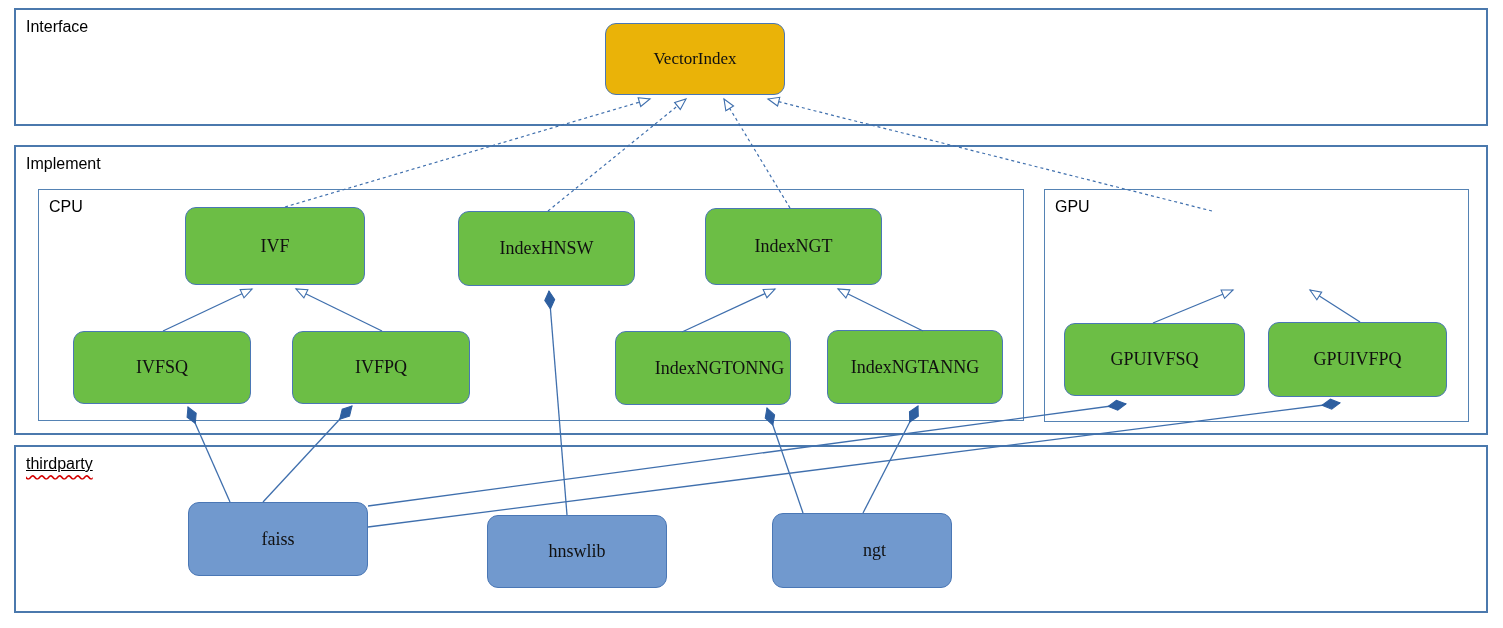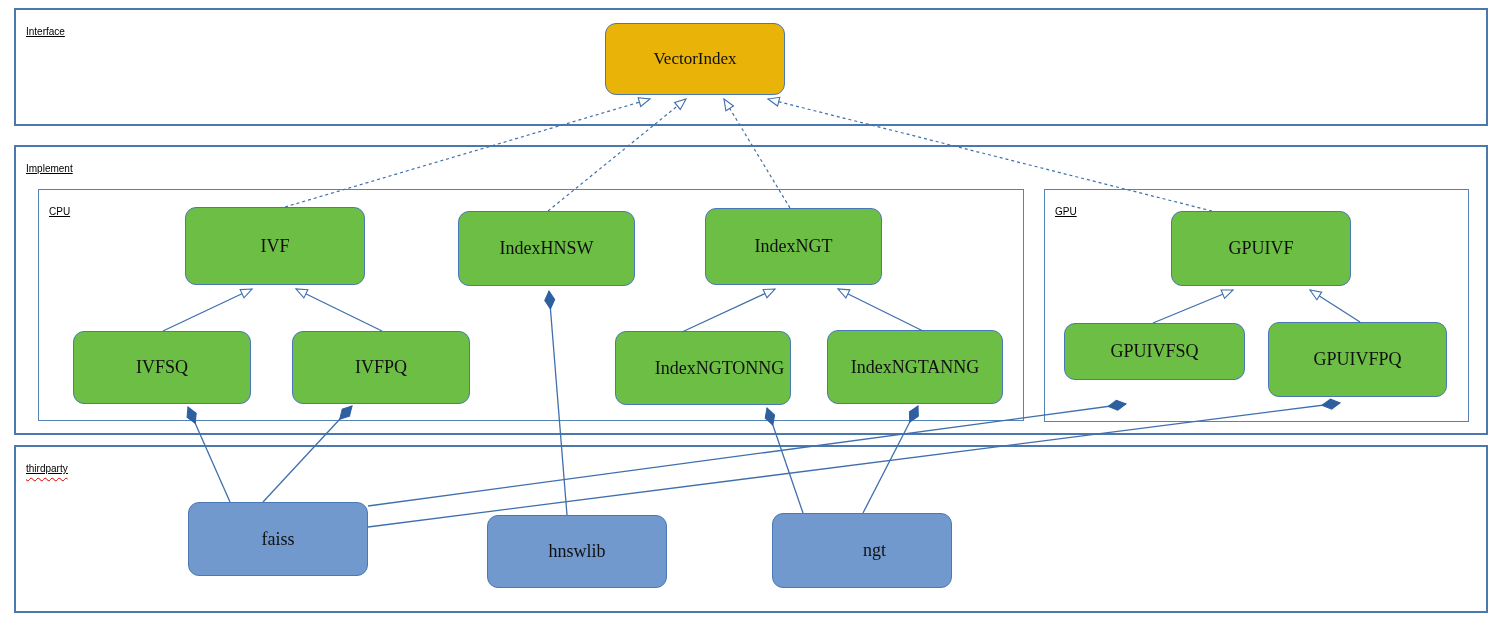--- a/index.html
+++ b/index.html
@@ -2,22 +2,22 @@
 <html><head>
 <meta charset="utf-8">
 <style>
   html,body{margin:0;padding:0;background:#ffffff;}
   #canvas{position:relative;width:1503px;height:628px;background:#ffffff;overflow:hidden;
           font-family:"Liberation Sans",sans-serif;}
 
   
   .container-box{position:absolute;background:transparent;border:2px solid #4b79ad;box-sizing:border-box;}
   .container-box.inner{border-width:1.5px;border-color:#5583b4;}
-  .container-label{position:absolute;top:16px;left:10px;font-size:10px;color:#000;
-                   font-family:"Liberation Sans",sans-serif;white-space:nowrap;text-decoration:underline;}
+  .container-label{position:absolute;top:8px;left:10px;font-size:16px;color:#000;
+                   font-family:"Liberation Sans",sans-serif;white-space:nowrap;}
   .u-solid{text-decoration:underline;}
   .u-wavy{text-decoration:underline wavy #d40000;text-underline-offset:5px;}
 
   
   .node{position:absolute;border:1.5px solid #4a77b5;border-radius:11px;box-sizing:border-box;
         display:flex;align-items:center;justify-content:center;
         font-family:"Liberation Serif",serif;font-size:18px;color:#101010;white-space:nowrap;}
   .node.pink {background:#eab308;}
   .node.green{background:#6cbe45;}
   .node.blue {background:#7199ce;}
@@ -53,31 +53,30 @@
   </div>
 
   <div class="node pink" style="left:605px;top:23px;width:180px;height:72px;font-size:17px;">VectorIndex</div>
 
   <div class="node green" style="left:458px;top:211px;width:177px;height:75px;">IndexHNSW</div>
 
   <div class="node green" style="left:185px;top:207px;width:180px;height:78px;">IVF</div>
 
   <div class="node green" style="left:705px;top:208px;width:177px;height:77px;">IndexNGT</div>
 
-  <div class="node green" style="left:1171px;top:211px;width:180px;height:75px;">GPUIVF</div>
 
   <div class="node green" style="left:73px;top:331px;width:178px;height:73px;">IVFSQ</div>
 
   <div class="node green" style="left:292px;top:331px;width:178px;height:73px;">IVFPQ</div>
 
   <div class="node green" style="left:615px;top:331px;width:176px;height:74px;padding-left:33px;">IndexNGTONNG</div>
 
   <div class="node green" style="left:827px;top:330px;width:176px;height:74px;">IndexNGTANNG</div>
 
-  <div class="node green" style="left:1064px;top:323px;width:181px;height:57px;">GPUIVFSQ</div>
+  <div class="node green" style="left:1064px;top:323px;width:181px;height:73px;">GPUIVFSQ</div>
 
   <div class="node green" style="left:1268px;top:322px;width:179px;height:75px;">GPUIVFPQ</div>
 
   <div class="node blue" style="left:188px;top:502px;width:180px;height:74px;">faiss</div>
 
   <div class="node blue" style="left:487px;top:515px;width:180px;height:73px;">hnswlib</div>
 
   <div class="node blue" style="left:772px;top:513px;width:180px;height:75px;padding-left:25px;">ngt</div>
 
   <svg id="edges" viewBox="0 0 1503 628">

